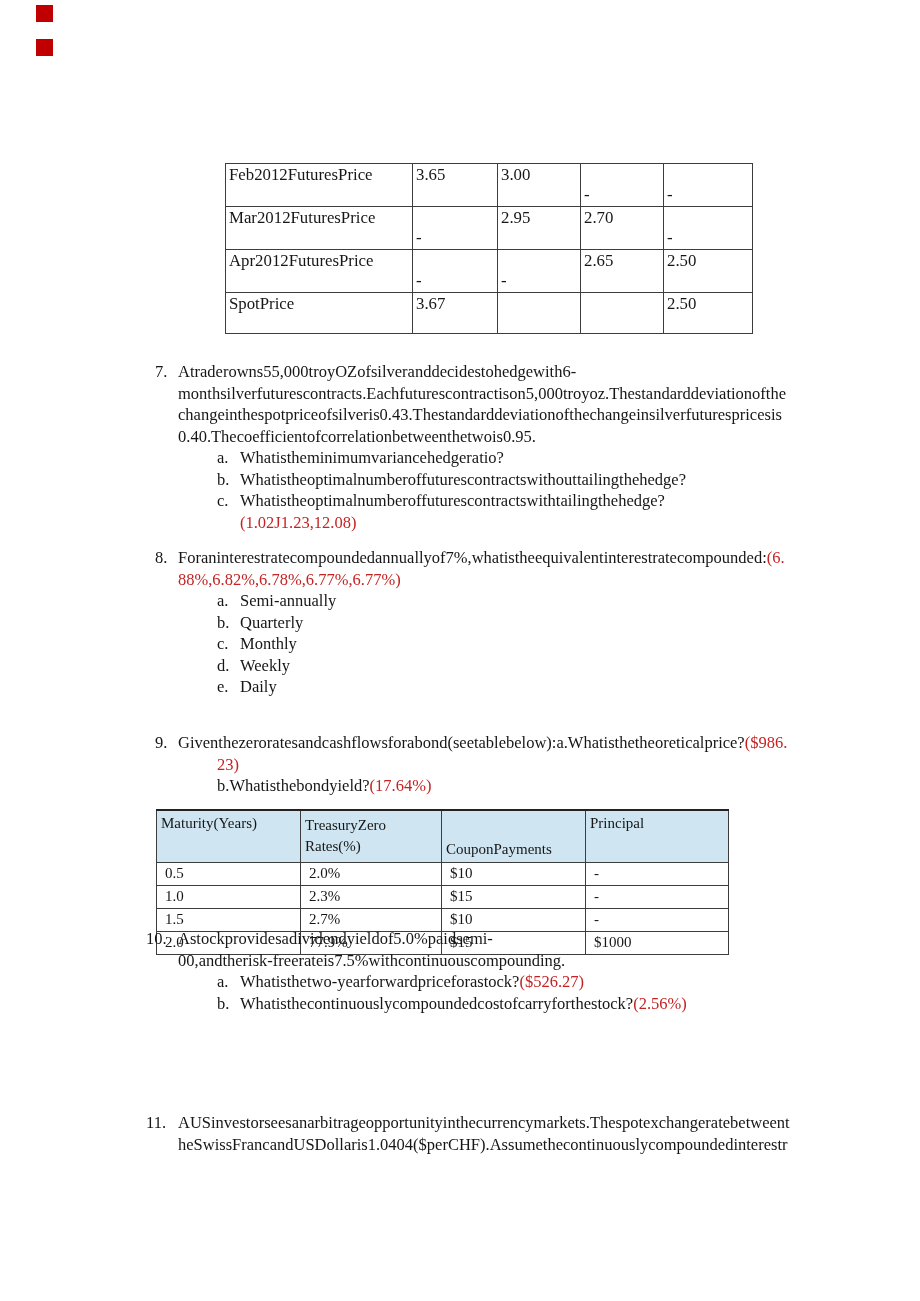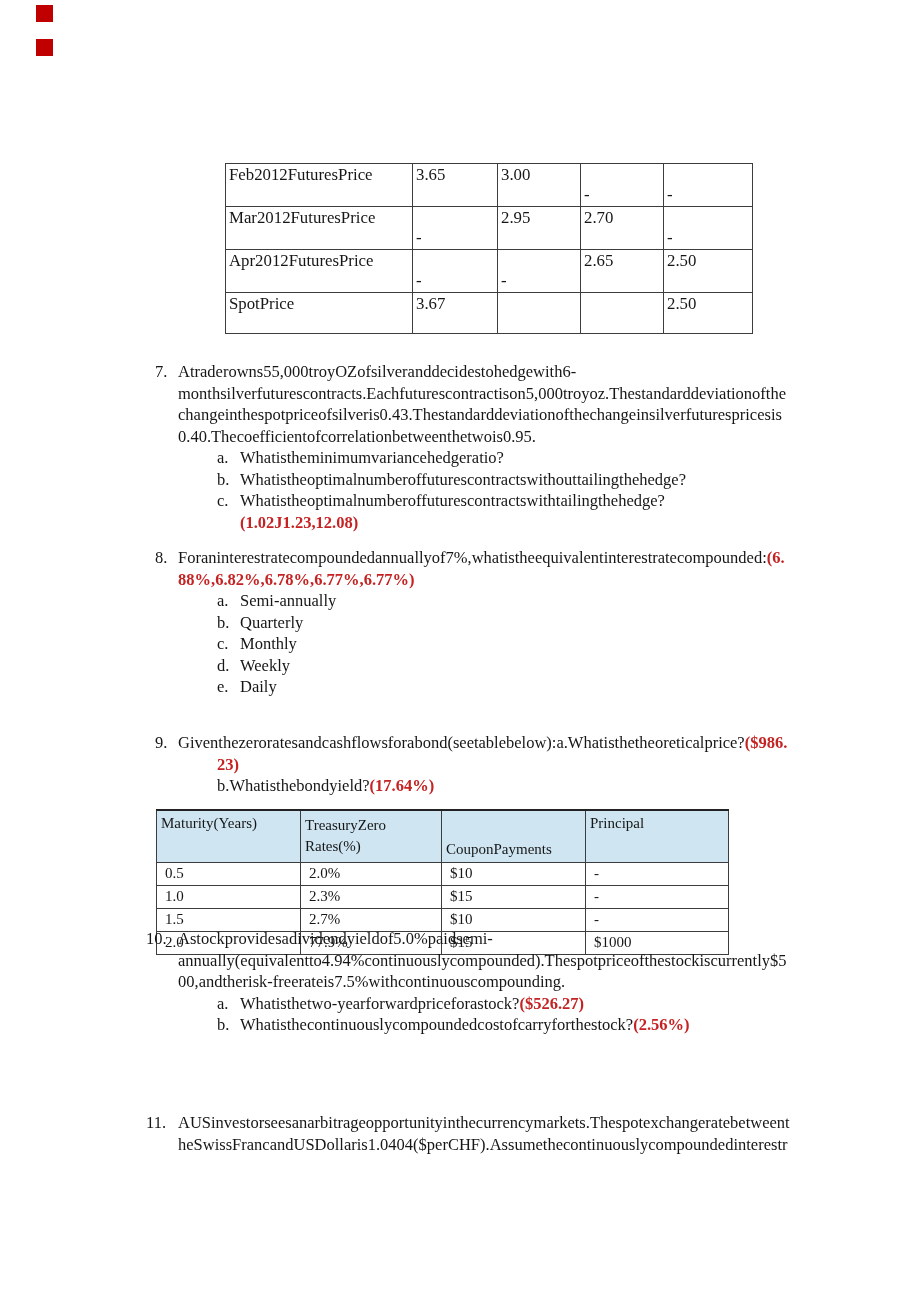--- a/index.html
+++ b/index.html
@@ -19,21 +19,21 @@
   .sq2{left:36px;top:39px;}
 
   
   .q{position:absolute;left:146px;font-size:16.5px;line-height:21.5px;white-space:nowrap;}
   .qnum{display:inline-block;width:32px;}
   .n1{text-indent:9px;}
   .cont{margin-left:32px;}
   .sub{margin-left:71px;}
   .sublabel{display:inline-block;width:23px;}
   .ans{margin-left:94px;}
-  .red{color:var(--red);font-weight:bold;}
+  .red{color:var(--red);}
 
   
   table{border-collapse:collapse;table-layout:fixed;}
   td,th{font-weight:normal;text-align:left;overflow:hidden;}
 
   #table1{position:absolute;left:225px;top:163px;font-size:16.8px;}
   #table1 td{border:1px solid var(--border);vertical-align:top;height:38px;
              padding:1px 2px 1px 3px;line-height:20px;white-space:pre-line;}
 
   #table2{position:absolute;left:156px;top:809px;font-size:15px;}
@@ -163,21 +163,20 @@
         <td>2.0</td>
         <td>77.9%</td>
         <td>$15</td>
         <td>$1000</td>
       </tr>
     </tbody>
   </table>
 
   <div class="q" style="top:928px;">
     <div><span class="qnum">10.</span><span>Astockprovidesadividendyieldof5.0%paidsemi-</span></div>
-    <div class="cont">annually(equivalentto4.94%continuouslycompounded).Thespotpriceofthestockiscurrently$5</div>
     <div class="cont">00,andtherisk-freerateis7.5%withcontinuouscompounding.</div>
     <div class="sub"><span class="sublabel">a.</span><span>Whatisthetwo-yearforwardpriceforastock?</span><span class="red">($526.27)</span></div>
     <div class="sub"><span class="sublabel">b.</span><span>Whatisthecontinuouslycompoundedcostofcarryforthestock?</span><span class="red">(2.56%)</span></div>
   </div>
 
   <div class="q" style="top:1092px;margin-top:20px;">
     <div><span class="qnum">11.</span><span>AUSinvestorseesanarbitrageopportunityinthecurrencymarkets.Thespotexchangeratebetweent</span></div>
     <div class="cont">heSwissFrancandUSDollaris1.0404($perCHF).Assumethecontinuouslycompoundedinterestr</div>
   </div>
 

